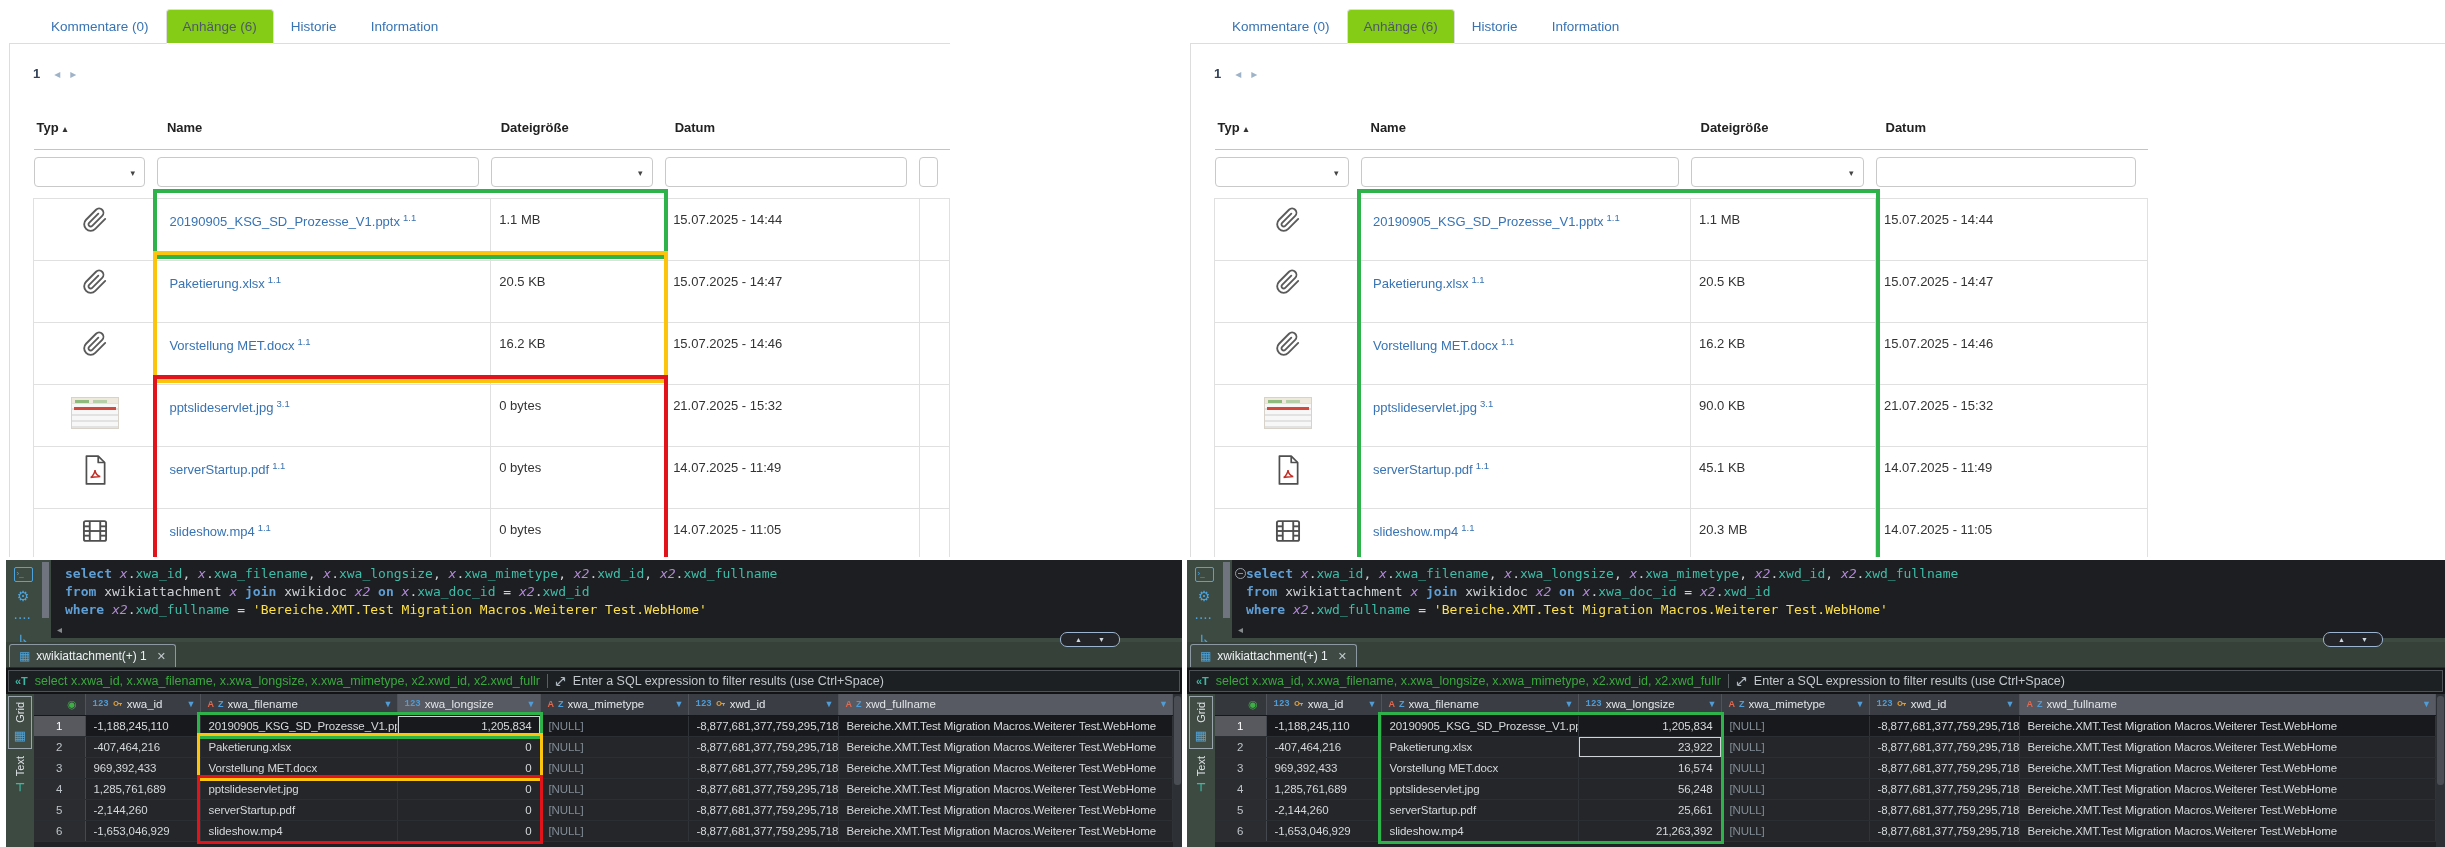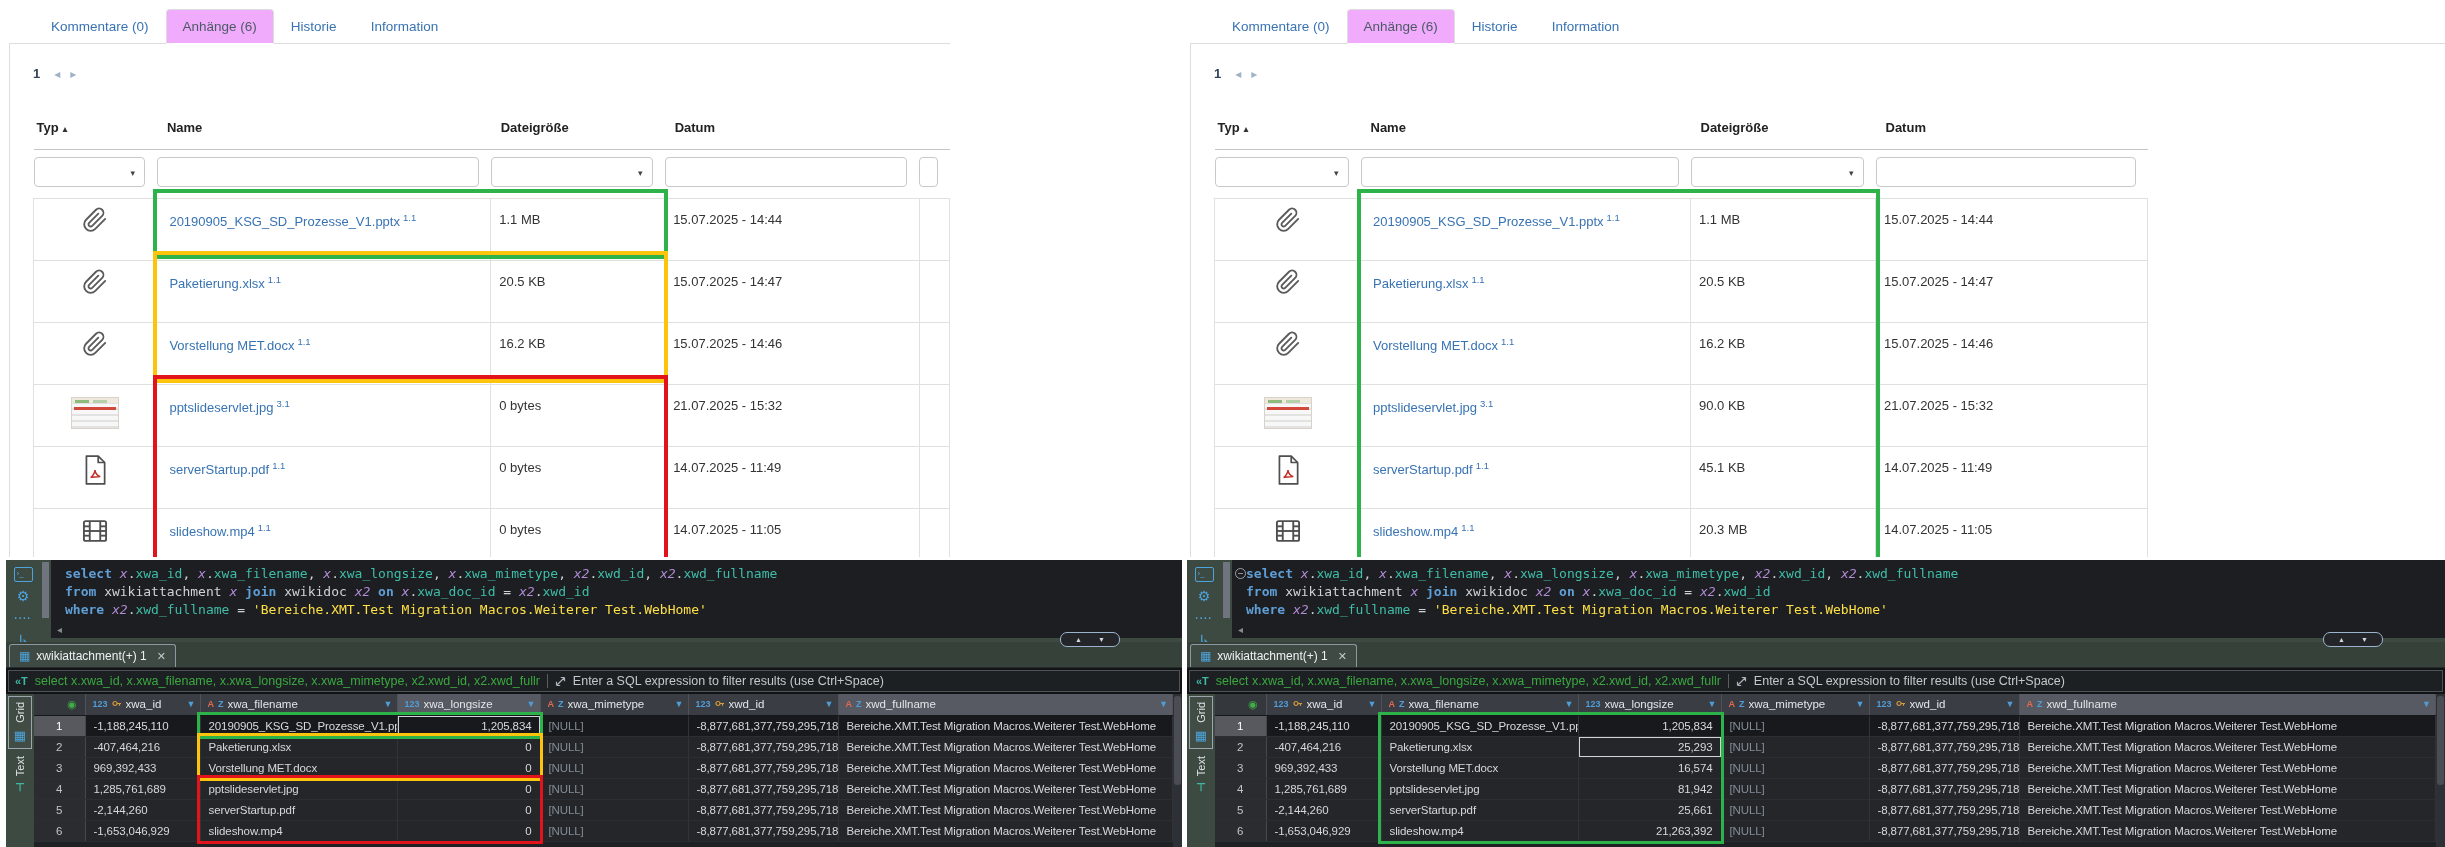--- a/index.html
+++ b/index.html
@@ -6,21 +6,21 @@
   body{width:2445px;height:847px;position:relative;background:#fff;
        font-family:"Liberation Sans",sans-serif;overflow:hidden;}
 
   
   .web{position:absolute;overflow:hidden;background:#fff;}
   #webL{left:9px;top:6px;width:941px;height:551px;}
   #webR{left:1190px;top:6px;width:1255px;height:551px;}
   .wtabs{height:38px;padding-left:25px;display:flex;align-items:flex-end;border-bottom:1px solid #ddd;box-sizing:border-box;}
   .wtab{font-size:13.5px;color:#3873b3;padding:9px 16px;border:1px solid transparent;
         border-radius:4px 4px 0 0;margin-bottom:-1px;cursor:pointer;white-space:nowrap;}
-  .wtab.active{color:#4d5a66;background:#f0abfc;border-color:#ddd #ddd #fff;}
+  .wtab.active{color:#4d5a66;background:#84cc16;border-color:#ddd #ddd #fff;}
   .wbox{position:absolute;top:38px;left:0;right:0;bottom:0;border-left:1px solid #ddd;
         padding:22px 0 0 23px;box-sizing:border-box;}
   .pager{font-size:13px;height:22px;}
   .pnum{color:#32425a;font-weight:bold;margin-right:14px;}
   .parr{color:#9fb3c8;margin-right:10px;font-size:12px;cursor:pointer;}
   .wtable{border-collapse:collapse;table-layout:fixed;margin-top:32px;}
   .wtable thead th{text-align:left;font-size:13px;color:#222;padding:0 0 14px 10px;border-bottom:1px solid #c4c4c4;white-space:nowrap;}
   .wtable thead th.first{padding-left:3px;}
   .sorticon{font-size:9px;color:#333;margin-left:4px;}
   .wfilter td{padding:7px 12px 11px 0;border:none;}
@@ -74,21 +74,21 @@
   .vtab.sel{border:1px solid #9aa5ae;background:#414c45;}
   .vlabel{writing-mode:vertical-rl;transform:rotate(180deg);font-size:11px;}
   .vicon{color:#4da4dc;font-size:13px;}
   .vicon2{color:#3fb7a3;font-size:11px;font-weight:bold;}
   .dbgrid{position:absolute;top:134px;left:28px;right:0;bottom:0;background:#1f2124;}
   .dgt{border-collapse:collapse;table-layout:fixed;width:calc(100% - 9px);}
   .dgt thead th{height:21px;background:#3a3e44;border-right:1px solid #50545a;border-bottom:1px solid #17181a;font-size:11.5px;font-weight:normal;color:#e2e5e8;padding:0 4px 0 7px;text-align:left;overflow:hidden;white-space:nowrap;box-sizing:border-box;cursor:pointer;}
   .dgt thead th.hl{background:#585a63;}
   .dgt thead th.corner{background:#34373c;text-align:right;padding-right:8px;}
   .thflex{display:flex;align-items:center;gap:4px;}
-  .t123{color:#4f9cd6;font-size:9px;font-weight:bold;}
+  .t123{color:#4f9cd6;font-size:9px;font-weight:bold;font-family:Liberation Mono, monospace;}
   .tA{color:#e0694f;font-size:9px;font-weight:bold;}
   .tZ{color:#4f9cd6;font-size:9px;font-weight:bold;}
   .clabel{overflow:hidden;}
   .hdd{margin-left:auto;color:#4f9cd6;font-size:9px;}
   .corner .dot{color:#3fae46;font-size:11px;}
   .dgt tbody td{height:21px;font-size:11.5px;letter-spacing:-0.1px;color:#d6d9dc;padding:0 8px;border-right:1px solid #303338;border-bottom:1px solid #2b2e32;white-space:nowrap;overflow:hidden;background:#242629;box-sizing:border-box;cursor:default;}
   .dgt tbody tr.sel td{background:#18191c;}
   .dgt tbody td.rn{background:#2a2c30;color:#bfc4c9;text-align:center;border-right:1px solid #45484e;padding:0 4px;}
   .dgt tbody tr.sel td.rn{background:#57595f;color:#fff;}
   .dgt td.ra{text-align:right;}
@@ -626,39 +626,39 @@
             <td>20190905_KSG_SD_Prozesse_V1.pptx</td>
             <td class="ra">1,205,834</td>
             <td class="null">[NULL]</td>
             <td class="ra">-8,877,681,377,759,295,718</td>
             <td>Bereiche.XMT.Test Migration Macros.Weiterer Test.WebHome</td>
           </tr>
           <tr>
             <td class="rn">2</td>
             <td>-407,464,216</td>
             <td>Paketierung.xlsx</td>
-            <td class="ra focus">25,293</td>
+            <td class="ra focus">23,922</td>
             <td class="null">[NULL]</td>
             <td class="ra">-8,877,681,377,759,295,718</td>
             <td>Bereiche.XMT.Test Migration Macros.Weiterer Test.WebHome</td>
           </tr>
           <tr>
             <td class="rn">3</td>
             <td>969,392,433</td>
             <td>Vorstellung MET.docx</td>
             <td class="ra">16,574</td>
             <td class="null">[NULL]</td>
             <td class="ra">-8,877,681,377,759,295,718</td>
             <td>Bereiche.XMT.Test Migration Macros.Weiterer Test.WebHome</td>
           </tr>
           <tr>
             <td class="rn">4</td>
             <td>1,285,761,689</td>
             <td>pptslideservlet.jpg</td>
-            <td class="ra">81,942</td>
+            <td class="ra">56,248</td>
             <td class="null">[NULL]</td>
             <td class="ra">-8,877,681,377,759,295,718</td>
             <td>Bereiche.XMT.Test Migration Macros.Weiterer Test.WebHome</td>
           </tr>
           <tr>
             <td class="rn">5</td>
             <td>-2,144,260</td>
             <td>serverStartup.pdf</td>
             <td class="ra">25,661</td>
             <td class="null">[NULL]</td>

